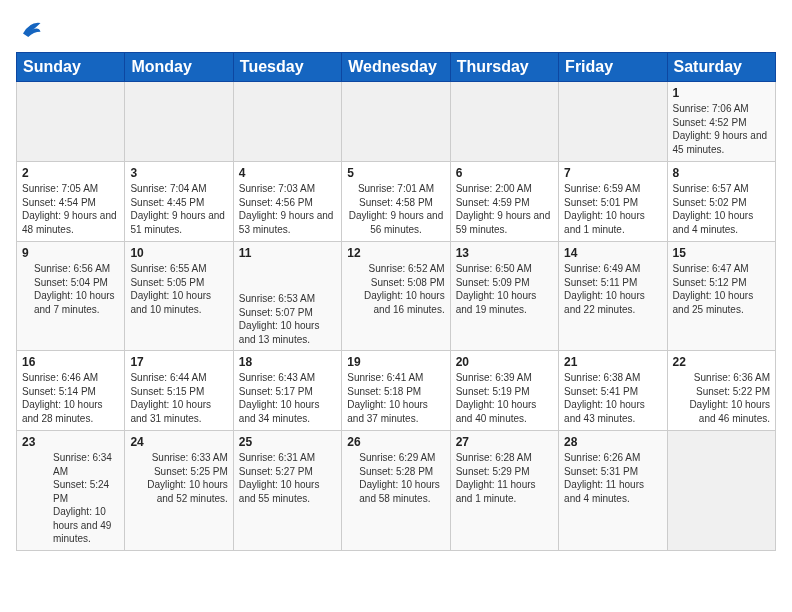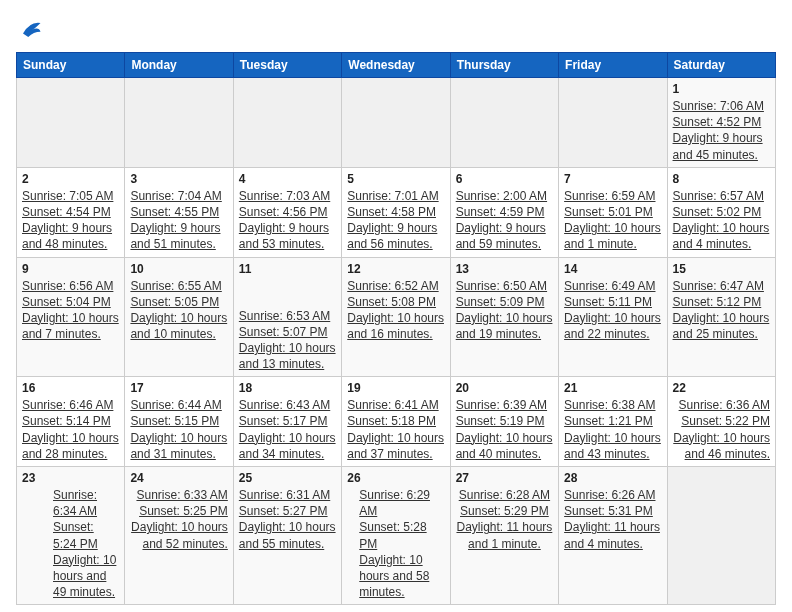--- a/index.html
+++ b/index.html
@@ -47,21 +47,21 @@
     .calendar {
       width: 100%;
       border-collapse: collapse;
       font-size: 10.5px;
     }
     .calendar thead th {
       background: #1565c0;
       color: #fff;
       text-align: left;
       padding: 5px 6px;
-      font-size: 12px;
+      font-size: 16px;
       font-weight: bold;
       border: 1px solid #0d47a1;
     }
     .calendar tbody td {
       border: 1px solid #ccc;
       vertical-align: top;
       padding: 4px 5px;
       width: 108px;
       min-height: 80px;
       height: 80px;
@@ -76,22 +76,21 @@
     .day-num {
       font-size: 12px;
       font-weight: bold;
       color: #222;
       display: block;
       margin-bottom: 2px;
     }
     .day-info {
       color: #333;
       line-height: 1.35;
-      font-size: 12px;
-      text-decoration: underline;
+      font-size: 10px;
     }
     .empty-cell {
       background: #f0f0f0 !important;
     }
   </style>
 </head>
 <body>
 
 <div class="header">
   <div class="logo">
@@ -139,32 +138,32 @@
       <tr>
         <td>
           <span class="day-num">2</span>
           <div class="day-info" style="white-space: pre-line;">Sunrise: 7:05 AM
 Sunset: 4:54 PM
 Daylight: 9 hours and 48 minutes.</div>
         </td>
         <td>
           <span class="day-num">3</span>
           <div class="day-info" style="white-space: pre-line;">Sunrise: 7:04 AM
-Sunset: 4:55 PM
+Sunset: 4:45 PM
 Daylight: 9 hours and 51 minutes.</div>
         </td>
         <td>
           <span class="day-num">4</span>
           <div class="day-info" style="white-space: pre-line;">Sunrise: 7:03 AM
 Sunset: 4:56 PM
 Daylight: 9 hours and 53 minutes.</div>
         </td>
         <td>
           <span class="day-num">5</span>
-          <div class="day-info" style="white-space: pre-line;">Sunrise: 7:01 AM
+          <div class="day-info" style="white-space: pre-line; text-align: center;">Sunrise: 7:01 AM
 Sunset: 4:58 PM
 Daylight: 9 hours and 56 minutes.</div>
         </td>
         <td>
           <span class="day-num">6</span>
           <div class="day-info" style="white-space: pre-line;">Sunrise: 2:00 AM
 Sunset: 4:59 PM
 Daylight: 9 hours and 59 minutes.</div>
         </td>
         <td>
@@ -176,39 +175,39 @@
         <td>
           <span class="day-num">8</span>
           <div class="day-info" style="white-space: pre-line;">Sunrise: 6:57 AM
 Sunset: 5:02 PM
 Daylight: 10 hours and 4 minutes.</div>
         </td>
       </tr>
       <tr>
         <td>
           <span class="day-num">9</span>
-          <div class="day-info" style="white-space: pre-line;">Sunrise: 6:56 AM
+          <div class="day-info" style="white-space: pre-line; margin-left: 12px;">Sunrise: 6:56 AM
 Sunset: 5:04 PM
 Daylight: 10 hours and 7 minutes.</div>
         </td>
         <td>
           <span class="day-num">10</span>
           <div class="day-info" style="white-space: pre-line;">Sunrise: 6:55 AM
 Sunset: 5:05 PM
 Daylight: 10 hours and 10 minutes.</div>
         </td>
         <td>
           <span class="day-num">11</span>
           <div class="day-info" style="white-space: pre-line; margin-top: 32px;">Sunrise: 6:53 AM
 Sunset: 5:07 PM
 Daylight: 10 hours and 13 minutes.</div>
         </td>
         <td>
           <span class="day-num">12</span>
-          <div class="day-info" style="white-space: pre-line;">Sunrise: 6:52 AM
+          <div class="day-info" style="white-space: pre-line; text-align: right;">Sunrise: 6:52 AM
 Sunset: 5:08 PM
 Daylight: 10 hours and 16 minutes.</div>
         </td>
         <td>
           <span class="day-num">13</span>
           <div class="day-info" style="white-space: pre-line;">Sunrise: 6:50 AM
 Sunset: 5:09 PM
 Daylight: 10 hours and 19 minutes.</div>
         </td>
         <td>
@@ -251,21 +250,21 @@
         </td>
         <td>
           <span class="day-num">20</span>
           <div class="day-info" style="white-space: pre-line;">Sunrise: 6:39 AM
 Sunset: 5:19 PM
 Daylight: 10 hours and 40 minutes.</div>
         </td>
         <td>
           <span class="day-num">21</span>
           <div class="day-info" style="white-space: pre-line;">Sunrise: 6:38 AM
-Sunset: 1:21 PM
+Sunset: 5:41 PM
 Daylight: 10 hours and 43 minutes.</div>
         </td>
         <td>
           <span class="day-num">22</span>
           <div class="day-info" style="white-space: pre-line; text-align: right;">Sunrise: 6:36 AM
 Sunset: 5:22 PM
 Daylight: 10 hours and 46 minutes.</div>
         </td>
       </tr>
       <tr>
@@ -288,21 +287,21 @@
 Daylight: 10 hours and 55 minutes.</div>
         </td>
         <td>
           <span class="day-num">26</span>
           <div class="day-info" style="white-space: pre-line; margin-left: 12px;">Sunrise: 6:29 AM
 Sunset: 5:28 PM
 Daylight: 10 hours and 58 minutes.</div>
         </td>
         <td>
           <span class="day-num">27</span>
-          <div class="day-info" style="white-space: pre-line; text-align: center;">Sunrise: 6:28 AM
+          <div class="day-info" style="white-space: pre-line;">Sunrise: 6:28 AM
 Sunset: 5:29 PM
 Daylight: 11 hours and 1 minute.</div>
         </td>
         <td>
           <span class="day-num">28</span>
           <div class="day-info" style="white-space: pre-line;">Sunrise: 6:26 AM
 Sunset: 5:31 PM
 Daylight: 11 hours and 4 minutes.</div>
         </td>
         <td class="empty-cell"></td>

